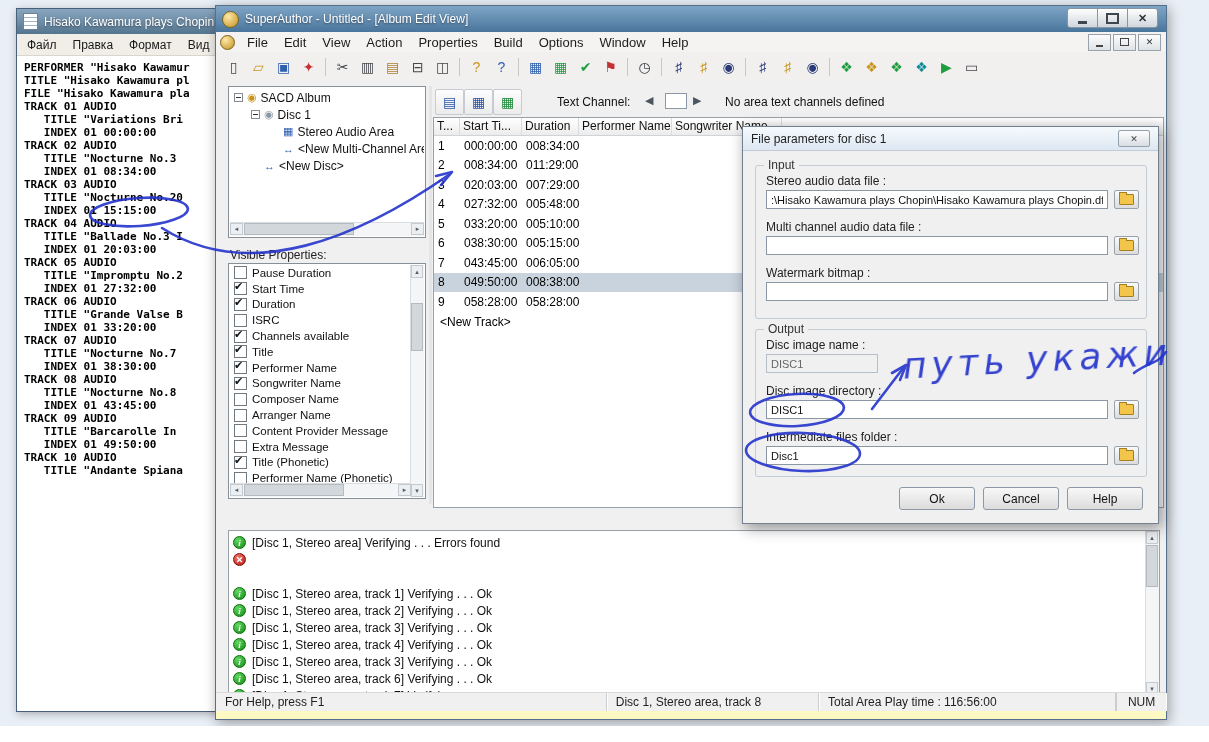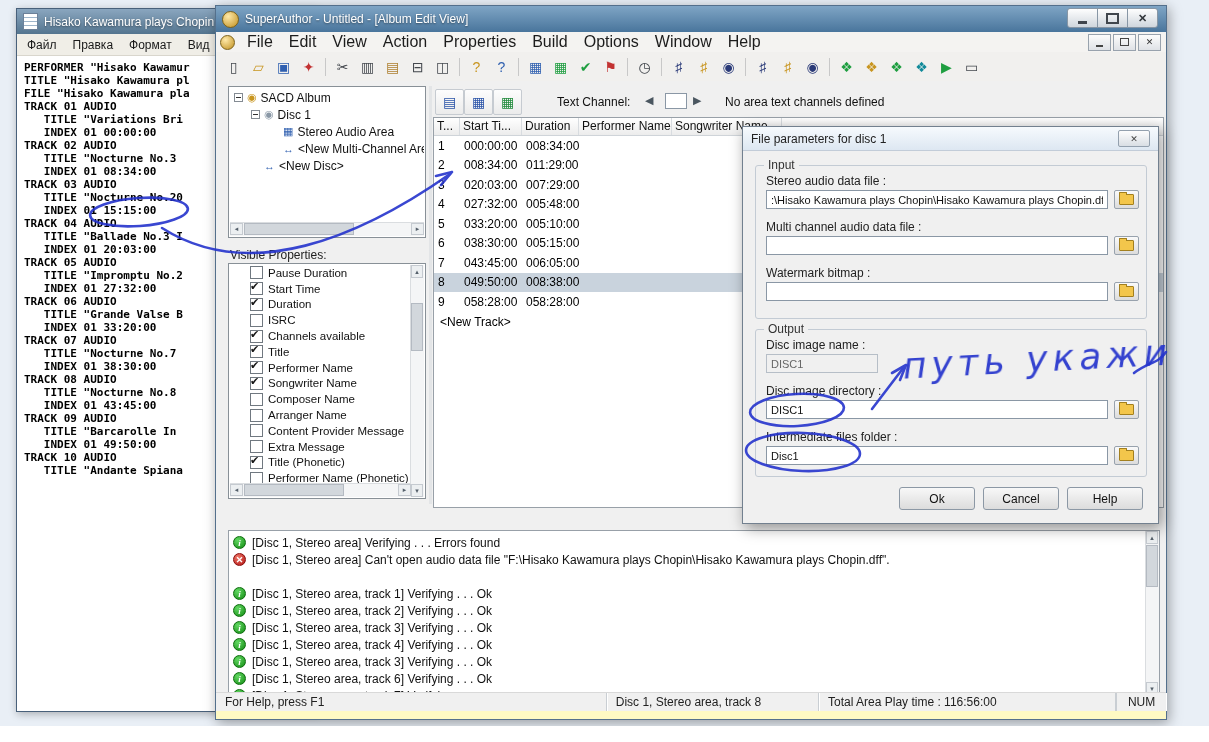--- a/index.html
+++ b/index.html
@@ -50,21 +50,21 @@
   .cap-btn.min{border-radius:3px 0 0 3px}
   .cap-btn.close{border-radius:0 3px 3px 0}
   .cap-btn.min::before{content:"";width:9px;height:3px;background:#40464d;margin-top:8px}
   .cap-btn.max::before{content:"";width:9px;height:7px;border:2px solid #40464d}
   .cap-btn.close::before{content:"✕";font-size:11px;color:#33383d;font-weight:bold}
 
   .sa-menubar{position:absolute;top:26px;left:0;right:0;height:20px;background:#f4f3f1;border-bottom:1px solid #e2e1df;
               display:flex;align-items:center;padding-left:4px}
   .sa-menu-icon{width:13px;height:13px;border-radius:50%;background:radial-gradient(circle at 35% 30%,#ffe9a8,#c09020);border:1px solid #7d621a;margin-right:4px;flex:none}
   .sa-menus{display:flex;align-items:center}
-  .sa-menu-item{font-size:16px;padding:0 8px;color:#1c1c1c;white-space:nowrap}
+  .sa-menu-item{font-size:13px;padding:0 8px;color:#1c1c1c;white-space:nowrap}
   .mdi-btns{margin-left:auto;display:flex;gap:2px;margin-right:5px}
   .mdi-btn{width:21px;height:15px;background:linear-gradient(#fcfcfc,#dfe2e6);border:1px solid #98a2ad;
            display:flex;align-items:center;justify-content:center}
   .mdi-btn.mmin::before{content:"";width:7px;height:2px;background:#444;margin-top:7px}
   .mdi-btn.mrest::before{content:"";width:7px;height:6px;border:1px solid #444}
   .mdi-btn.mclose::before{content:"✕";font-size:9px;color:#333}
 
   .sa-toolbar{position:absolute;top:46px;left:0;right:0;height:29px;background:#f1f0ee;border-bottom:1px solid #d9d8d6;
               display:flex;align-items:center;padding-left:5px}
   .tb{width:23px;height:23px;display:flex;align-items:center;justify-content:center;border:1px solid transparent;border-radius:2px;flex:none}
@@ -81,21 +81,21 @@
   .tree-row.lv0{padding-left:4px}.tree-row.lv1{padding-left:21px}.tree-row.lv2{padding-left:40px}
   .tree-exp{width:9px;height:9px;border:1px solid #848b93;background:#fff;margin-right:4px;position:relative;flex:none;box-sizing:border-box}
   .tree-exp.none{visibility:hidden}
   .tree-exp.minus::before{content:"";position:absolute;left:1px;right:1px;top:3px;height:1px;background:#333}
   .tree-ico{margin-right:4px;font-size:11px;flex:none}
 
   
   .vp-title{position:absolute;left:14px;top:167px;font-size:12px;color:#222}
   .vp-panel{position:absolute;left:12px;top:182px;width:198px;height:236px;background:#fff;border:1px solid #889097;box-sizing:border-box}
   .vp-list{position:absolute;inset:1px 14px 14px 1px;overflow:hidden}
-  .vp-row{height:15.8px;display:flex;align-items:center;padding-left:20px;gap:5px}
+  .vp-row{height:15.8px;display:flex;align-items:center;padding-left:4px;gap:5px}
   .vp-label{font-size:11.5px;color:#111;white-space:nowrap}
 
   .vsplit{position:absolute;left:213px;top:5px;width:3px;height:418px;background:#e3e5e7}
 
   
   .view-toolbar{position:absolute;left:217px;top:5px;right:2px;height:31px}
   .vt-btn{position:absolute;top:3px;width:27px;height:24px;border:1px solid #c6cbd1;border-radius:2px;
           background:linear-gradient(#fdfdfd,#ebebeb);display:flex;align-items:center;justify-content:center;font-size:14px;color:#2a53a8}
   .vt1{left:2px}.vt1::before{content:"▤"}
   .vt2{left:31px}.vt2::before{content:"▦"}
@@ -637,21 +637,20 @@
       <div class="verifier">
         <div class="vf-list">
 
             <div class="vf-row info">
               <span class="vf-ico info">i</span>
               <span class="vf-text">[Disc 1, Stereo area]  Verifying . . .   Errors found</span>
             </div>
 
             <div class="vf-row error">
               <span class="vf-ico error">✕</span>
-              <span class="vf-text">[Disc 1, Stereo area]  Can't open audio data file "F:\Hisako Kawamura plays Chopin\Hisako Kawamura plays Chopin.dff".</span>
             </div>
 
             <div class="vf-row blank">
               <span class="vf-ico blank"></span>
               <span class="vf-text"></span>
             </div>
 
             <div class="vf-row info">
               <span class="vf-ico info">i</span>
               <span class="vf-text">[Disc 1, Stereo area, track 1]  Verifying . . .   Ok</span>

